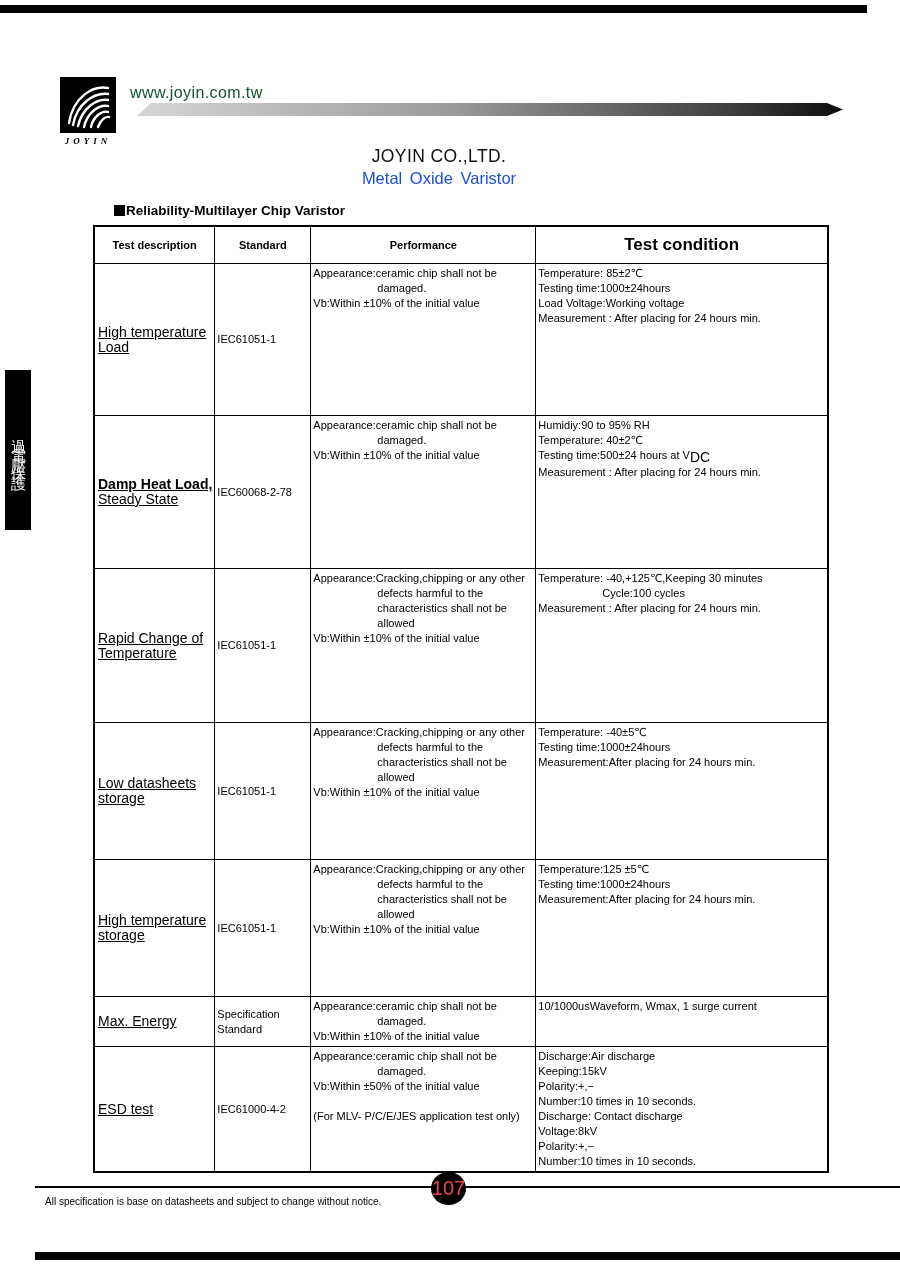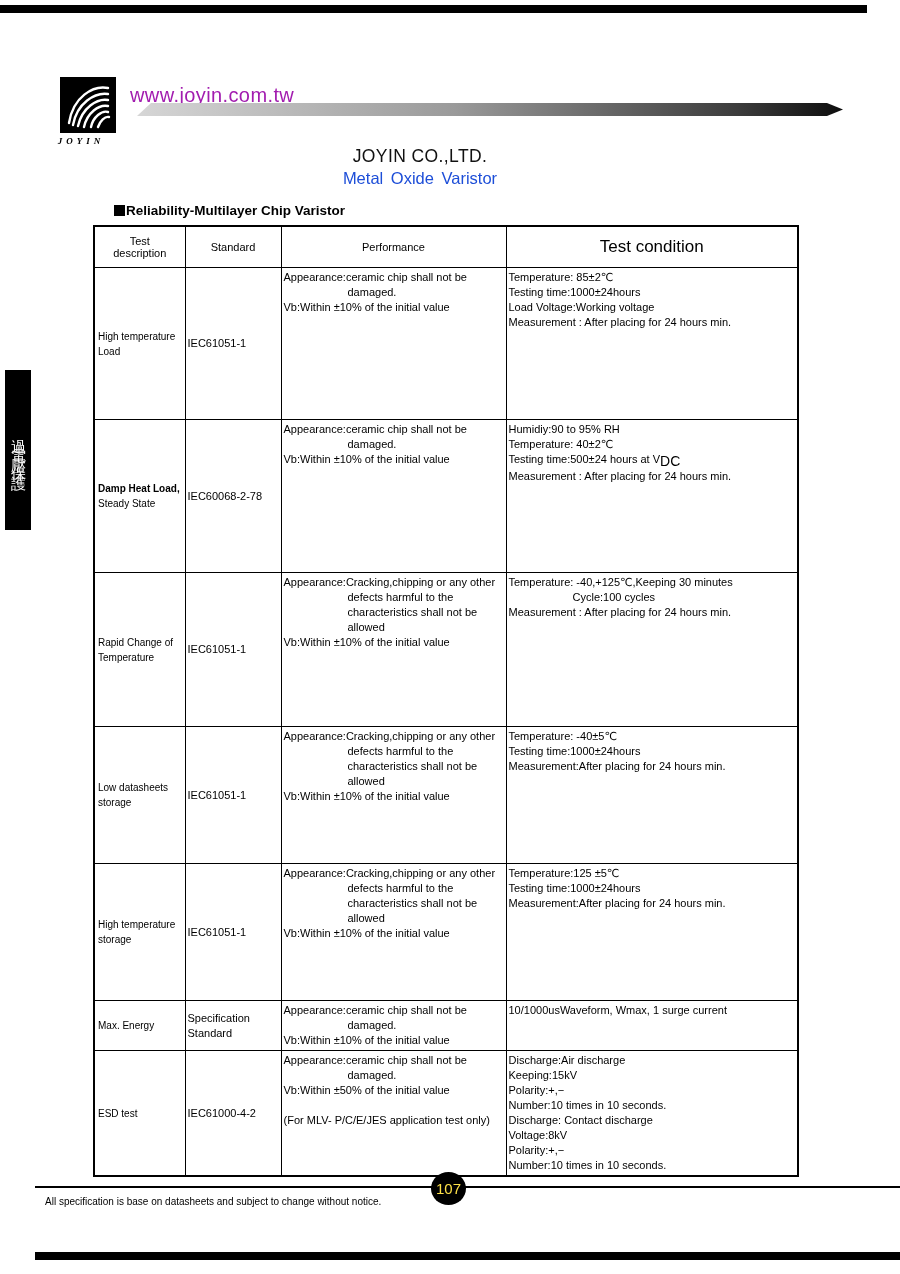--- a/index.html
+++ b/index.html
@@ -6,60 +6,60 @@
   body{
     width:900px;height:1274px;background:#fff;position:relative;overflow:hidden;
     font-family:"Liberation Sans","DejaVu Sans",sans-serif;color:#000;
   }
   .abs{position:absolute;}
   
   .topbar{left:0;top:5px;width:867px;height:8px;background:#000;}
   .bottombar{left:35px;top:1252px;width:865px;height:8px;background:#000;}
   
   .logo-box{left:60px;top:77px;width:56px;height:56px;}
-  .logo-text{left:48px;top:136px;width:66px;text-align:center;
+  .logo-text{left:55px;top:136px;width:66px;text-align:center;
     font-family:"Liberation Serif","DejaVu Serif",serif;font-style:italic;font-weight:bold;
     font-size:9px;letter-spacing:4px;}
-  .website{left:130px;top:84px;font-size:20px;color:#a21caf;letter-spacing:0.4px;}
+  .website{left:130px;top:84px;font-size:16px;color:#14532d;letter-spacing:0.4px;}
   .gradbar{left:137px;top:103px;width:706px;height:13px;
     background:linear-gradient(to right,#d6d6d6 0%,#9a9a9a 45%,#3c3c3c 85%,#0d0d0d 100%);
     clip-path:polygon(14px 0,calc(100% - 16px) 0,100% 50%,calc(100% - 16px) 100%,0 100%);}
   
-  .titleblock{left:70px;top:146px;width:700px;text-align:center;}
+  .titleblock{left:89px;top:146px;width:700px;text-align:center;}
   .company{font-size:17.5px;letter-spacing:0.4px;color:#111;}
   .subtitle{font-size:16.5px;word-spacing:3px;margin-top:2px;color:#1d4ed8;}
   .section{left:94px;top:203px;font-size:13.5px;font-weight:bold;margin-left:20px;}
   .sq{display:inline-block;width:11px;height:11px;background:#000;margin-right:1px;vertical-align:-1px;}
   
   table.rel{position:absolute;left:93px;top:225px;border-collapse:collapse;border:2px solid #000;table-layout:fixed;}
   .rel col.c1{width:91px;} .rel col.c2{width:96px;} .rel col.c3{width:225px;} .rel col.c4{width:292px;}
   .rel th,.rel td{border:1px solid #000;}
-  .rel th{font-weight:normal;font-size:11px;padding:8px;}
+  .rel th{font-weight:bold;font-size:11px;padding:8px;}
   .rel th.big{font-size:17px;}
   .rel tr.hrow{height:20px;}
   .rel tr.r1{height:152px;} .rel tr.r2{height:153px;} .rel tr.r3{height:154px;}
   .rel tr.r4{height:137px;} .rel tr.r5{height:137px;} .rel tr.r6{height:46px;} .rel tr.r7{height:123px;}
   .rel td{vertical-align:top;padding:2px 2px;font-size:11px;}
-  .rel td.desc{vertical-align:middle;font-size:10px;padding-left:3px;}
+  .rel td.desc{vertical-align:middle;font-size:14px;padding-left:3px;text-decoration:underline;}
   .rel td.std{vertical-align:middle;}
   .line{line-height:15px;}
   .desc .line{white-space:nowrap;}
   .line.ind1{padding-left:64px;}
   .line.bold{font-weight:bold;}
   sub{font-size:14px;}
   
   .sidebar{left:5px;top:370px;width:26px;height:160px;background:#000;color:#fff;
     writing-mode:vertical-rl;text-orientation:upright;font-size:15px;letter-spacing:9px;
     display:flex;align-items:center;justify-content:center;
     font-family:"DejaVu Sans","Liberation Sans",sans-serif;}
   
   .footnote{left:45px;top:1171px;font-size:10px;margin-top:25px;}
   .footline{left:35px;top:1186px;width:865px;height:0;border-top:2.5px solid #000;}
   .pagenum{left:431px;top:1172px;width:35px;height:33px;background:#000;border-radius:50%;
-    color:#fde047;display:flex;align-items:center;justify-content:center;font-size:15px;z-index:2;}
+    color:#ef4444;display:flex;align-items:center;justify-content:center;font-size:20px;z-index:2;}
 </style>
 </head>
 <body>
 
 <div>
   <div class="abs topbar"></div>
 
   <div class="abs logo-box">
     <svg width="56" height="56" viewBox="0 0 56 56">
       <rect width="56" height="56" fill="#000"></rect>

